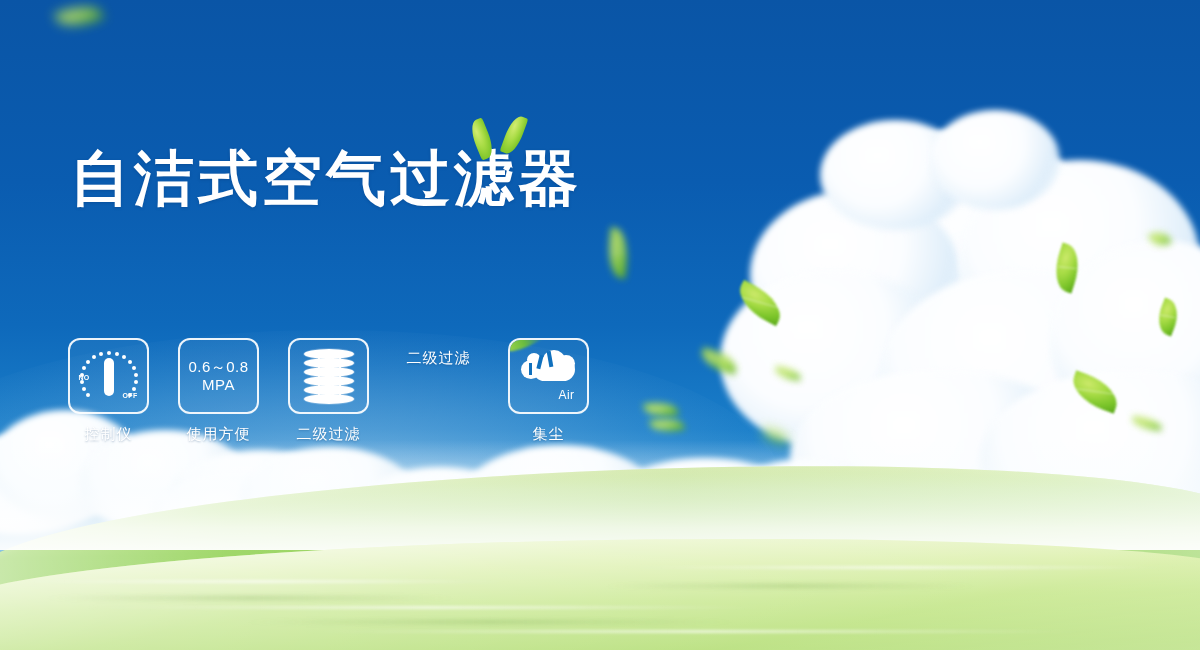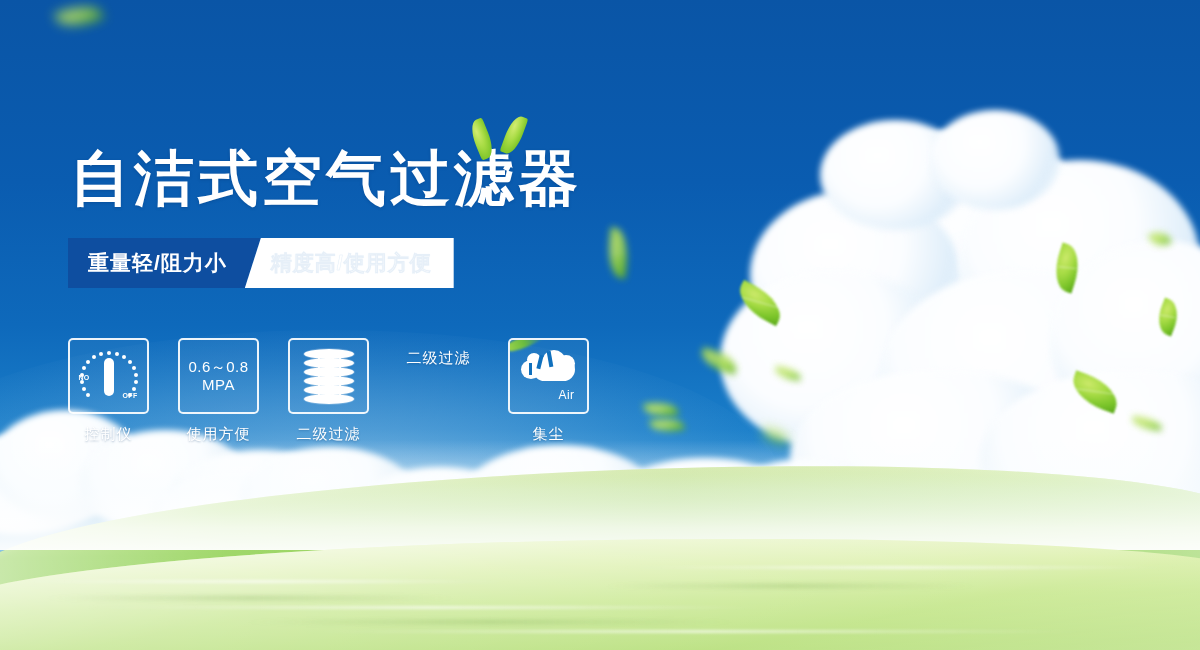--- a/index.html
+++ b/index.html
@@ -84,21 +84,21 @@
   #subtitle-right{background:#ffffff;display:flex;align-items:center;padding:0 22px 0 26px;
     color:#ffffff;font-size:21px;letter-spacing:1px;font-weight:700;
     margin-left:-16px;
     clip-path:polygon(16px 0,100% 0,100% 100%,0 100%);
     text-shadow:0 0 1px rgba(225,238,250,.9);}
   #subtitle-right span{color:#ffffff;-webkit-text-stroke:0.4px #e6eff8;}
 
   
   #features{position:absolute;left:70px;top:338px;display:flex;gap:33px;}
   .feature{width:77px;display:flex;flex-direction:column;align-items:center;}
-  .feature-box{width:77px;height:72px;border:2px solid rgba(255,255,255,.92);border-radius:5px;
+  .feature-box{width:77px;height:72px;border:2px solid rgba(255,255,255,.92);border-radius:12px;
     display:flex;flex-direction:column;align-items:center;justify-content:center;
     background:rgba(255,255,255,.045);position:relative;overflow:hidden;}
   .feature-text{color:#ffffff;font-size:15px;line-height:18px;text-align:center;font-weight:400;letter-spacing:.5px;}
   .feature-label{margin-top:11px;color:#ffffff;font-size:15px;letter-spacing:1px;white-space:nowrap;
     text-shadow:0 1px 2px rgba(0,45,95,.30);}
 
   
   .gauge{position:relative;width:56px;height:52px;}
   .gauge .dot{position:absolute;width:4px;height:4px;border-radius:50%;background:#fff;}
   .gauge .needle{position:absolute;left:50%;top:8px;margin-left:-5px;width:10px;height:38px;
@@ -197,28 +197,20 @@
   <div class="leaf blur3" style="left:762px;top:430px;width:26px;height:12px;transform:rotate(10deg);"></div>
   <div class="leaf blur2" style="left:644px;top:402px;width:34px;height:15px;transform:rotate(-6deg);"></div>
 
   <div id="headline">自洁式空气过滤器</div>
 
   <div id="sprout">
     <div class="sl left"></div>
     <div class="sl right"></div>
   </div>
 
-  <div id="subtitle-bar">
-    <div id="subtitle-left">
-      <span>重量轻/阻力小</span>
-    </div>
-    <div id="subtitle-right">
-      <span>精度高/使用方便</span>
-    </div>
-  </div>
 
   <div id="features">
 
     <div class="feature">
       <div class="feature-box">
         <div class="gauge">
           <div class="dot" style="left:26px;top:1px;"></div>
           <div class="dot" style="left:34px;top:2px;"></div>
           <div class="dot" style="left:41px;top:5px;"></div>
           <div class="dot" style="left:47px;top:10px;"></div>

